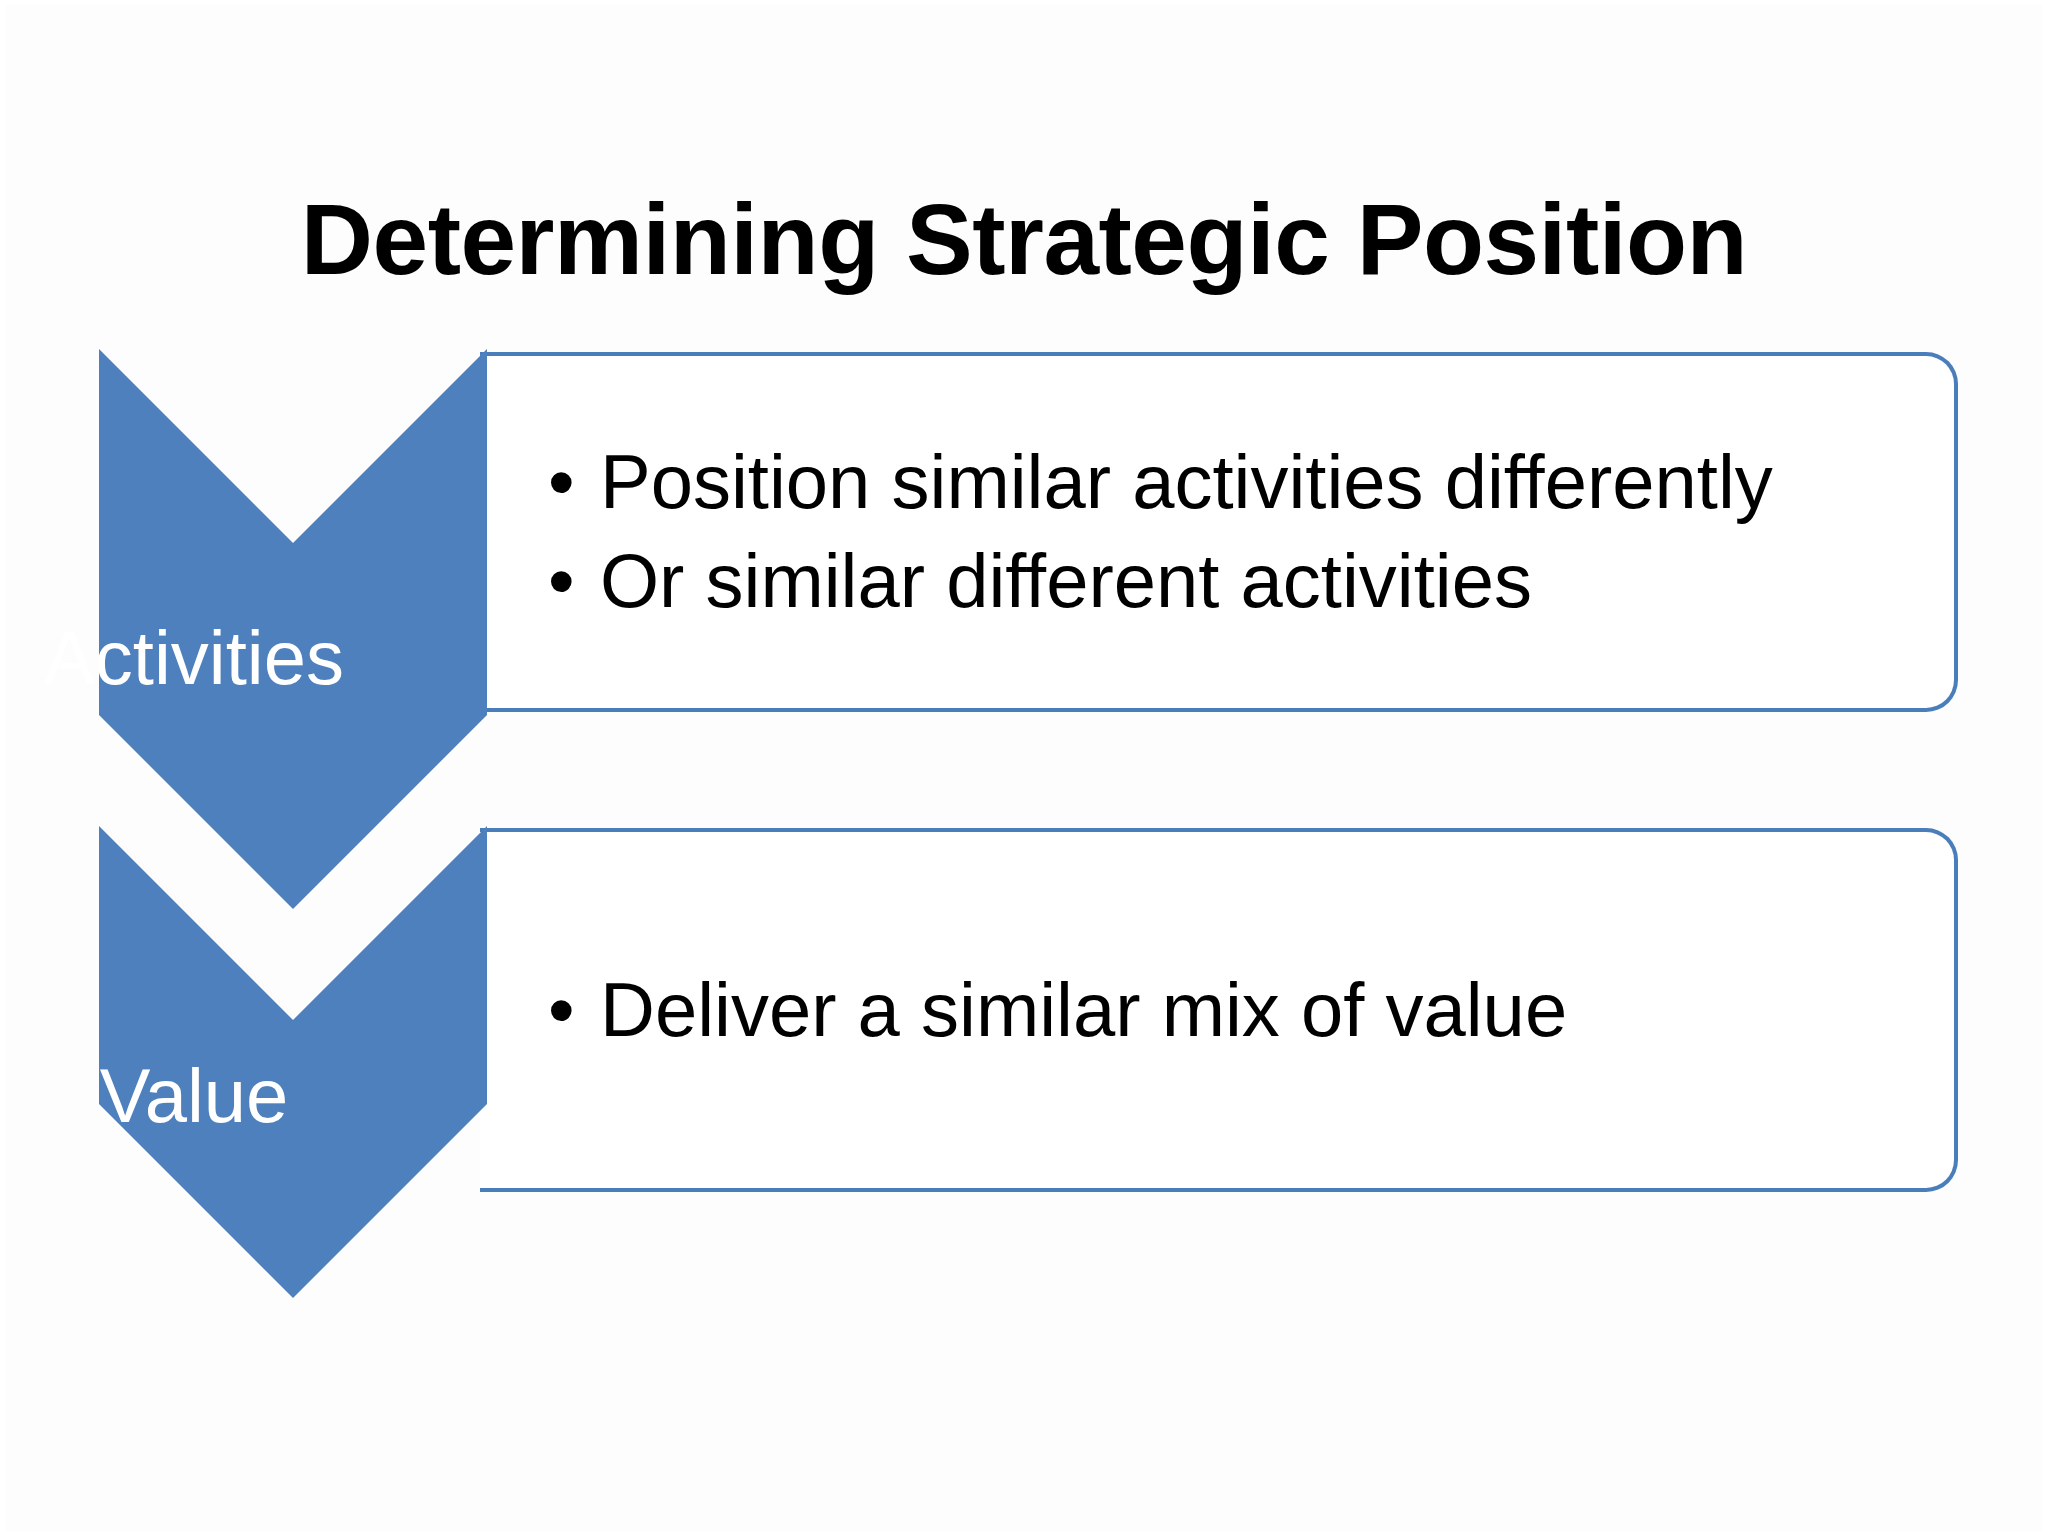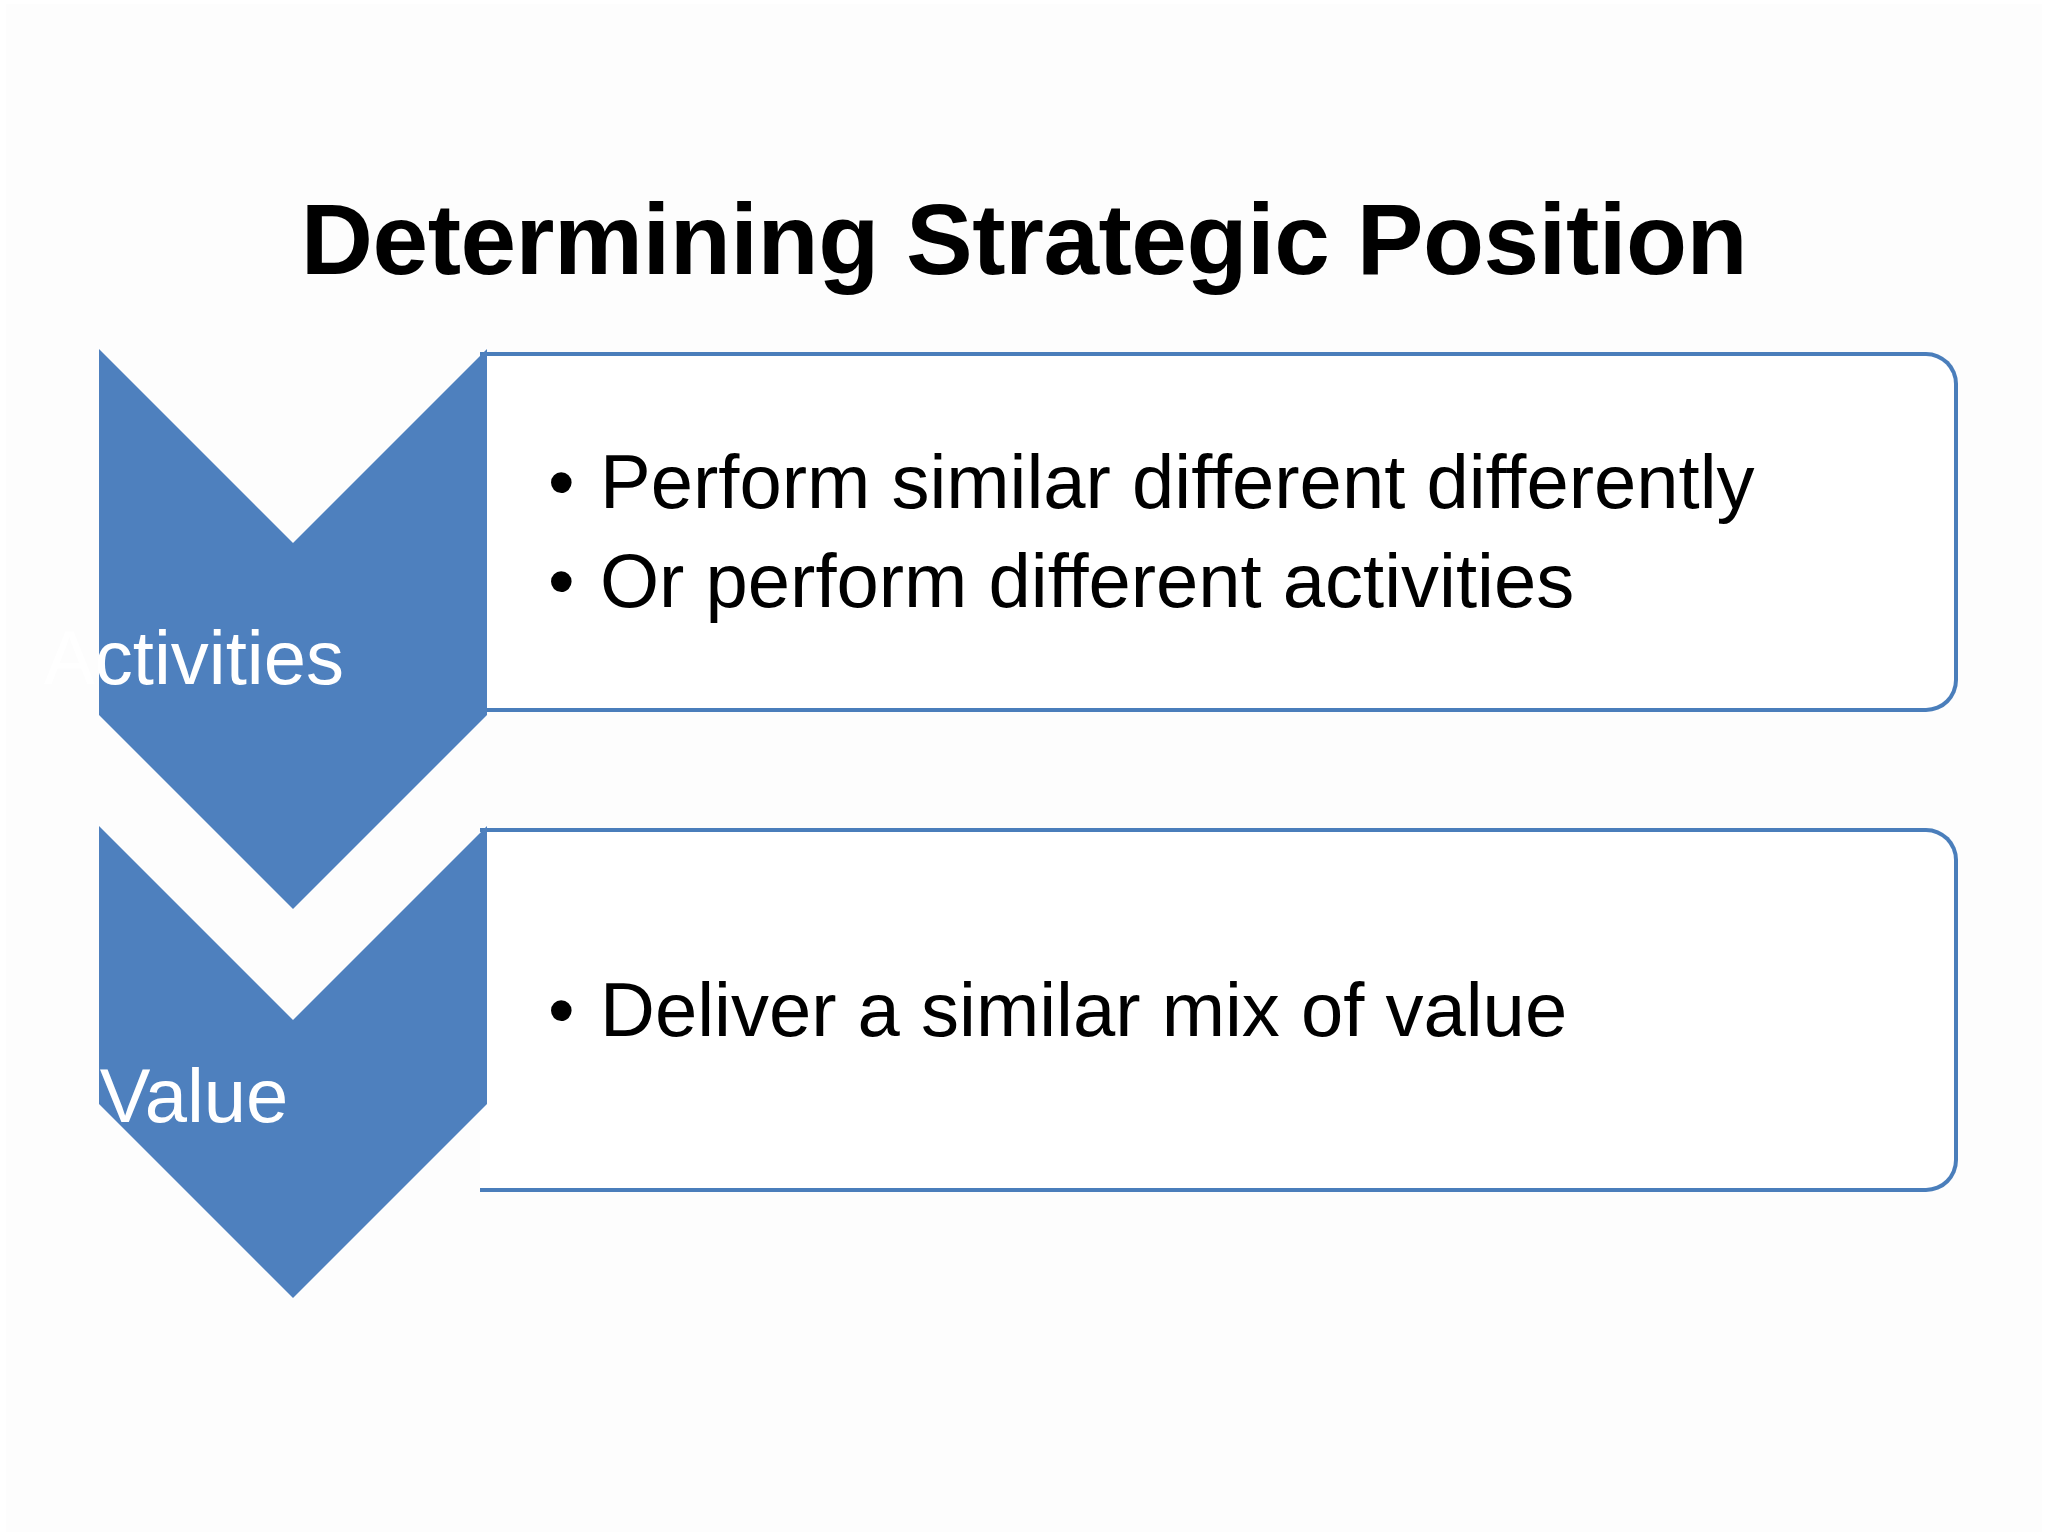--- a/index.html
+++ b/index.html
@@ -169,25 +169,25 @@
   <div class="slide-plate"></div>
 
   <h1 class="slide-title">Determining Strategic Position</h1>
 
   <div class="row" id="row-activities">
 
     <div class="content-box" id="box-activities">
       <ul class="bullet-list">
         <li class="bullet-item">
           <span class="bullet-dot">•</span>
-          <span class="bullet-text">Perform similar different differently</span>
+          <span class="bullet-text">Position similar activities differently</span>
         </li>
         <li class="bullet-item">
           <span class="bullet-dot">•</span>
-          <span class="bullet-text">Or perform different activities</span>
+          <span class="bullet-text">Or similar different activities</span>
         </li>
       </ul>
     </div>
 
     <div class="chevron" id="chevron-activities">
       <svg viewBox="0 0 388 560" preserveAspectRatio="none">
         <polygon class="chevron-shape" points="0,0 194,194 388,0 388,366 194,560 0,366"></polygon>
       </svg>
     </div>
     <div class="chevron-label" id="chevron-label-activities">Activities</div>

